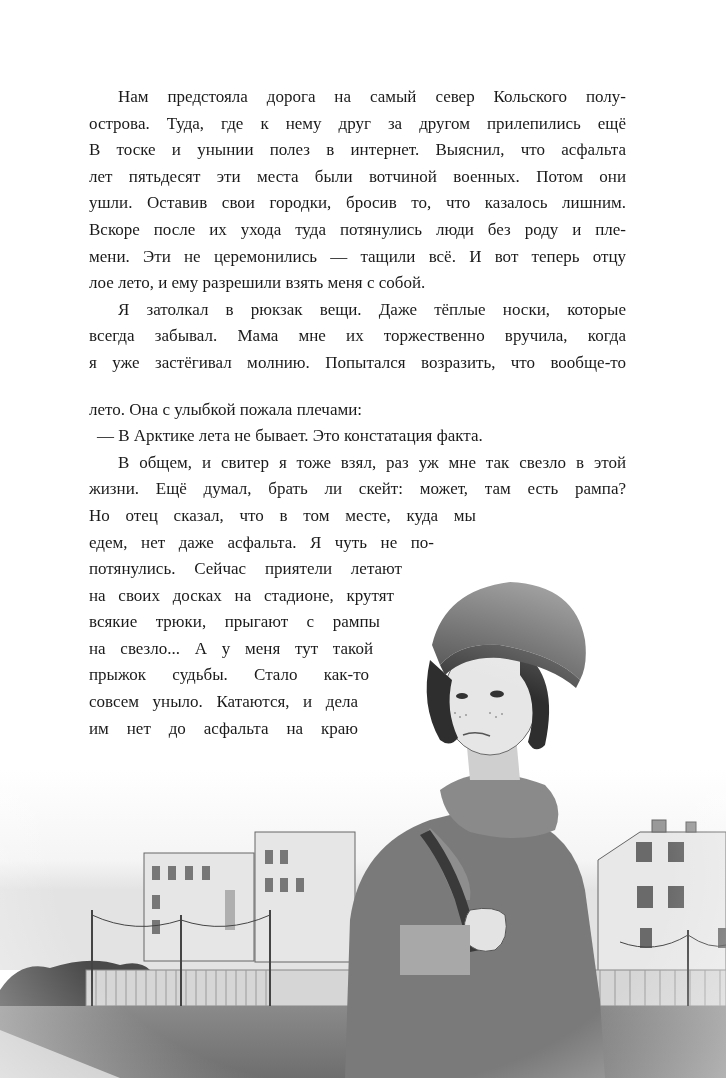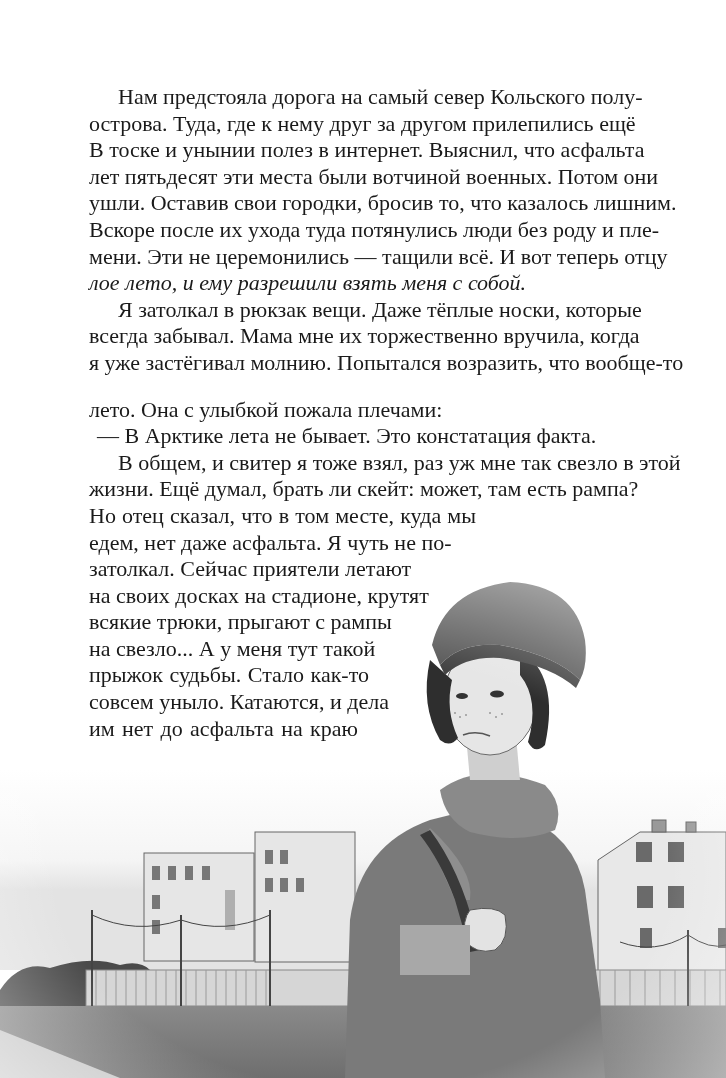--- a/index.html
+++ b/index.html
@@ -4,21 +4,21 @@
 <style>
   html, body { margin: 0; padding: 0; }
   body {
     width: 726px; height: 1078px; position: relative; overflow: hidden;
     background: #ffffff;
   }
   .page { position: absolute; left: 0; top: 0; width: 726px; height: 1078px; }
   .text-block {
     position: absolute; left: 89px; top: 84px; width: 537px;
     font-family: "Liberation Serif", "DejaVu Serif", serif;
-    font-size: 22px; color: #1a1a1a; z-index: 3;
+    font-size: 17px; color: #1a1a1a; z-index: 3;
   }
   .line {
     display: block; height: 26.6px; line-height: 26.6px;
     white-space: nowrap; text-align: justify; text-align-last: justify;
     overflow: visible;
   }
   .line.indent { padding-left: 29px; }
   .line.last { text-align-last: left; }
   .line.dash { padding-left: 8px; }
   .illustration {
@@ -31,31 +31,31 @@
 
 <div class="page">
   <div class="text-block" id="text-block">
       <span class="line indent" style="width: 508px;">Нам предстояла дорога на самый север Кольского полу-</span>
       <span class="line" style="width: 537px;">острова. Туда, где к нему друг за другом прилепились ещё</span>
       <span class="line" style="width: 537px;">В тоске и унынии полез в интернет. Выяснил, что асфальта</span>
       <span class="line" style="width: 537px;">лет пятьдесят эти места были вотчиной военных. Потом они</span>
       <span class="line" style="width: 537px;">ушли. Оставив свои городки, бросив то, что казалось лишним.</span>
       <span class="line" style="width: 537px;">Вскоре после их ухода туда потянулись люди без роду и пле-</span>
       <span class="line" style="width: 537px;">мени. Эти не церемонились — тащили всё. И вот теперь отцу</span>
-      <span class="line last" style="width: 537px; font-style: italic;">лое лето, и ему разрешили взять меня с собой.</span>
+      <span class="line last" style="width: 537px;">лое лето, и ему разрешили взять меня с собой.</span>
       <span class="line indent" style="width: 508px;">Я затолкал в рюкзак вещи. Даже тёплые носки, которые</span>
       <span class="line" style="width: 537px;">всегда забывал. Мама мне их торжественно вручила, когда</span>
       <span class="line" style="width: 537px;">я уже застёгивал молнию. Попытался возразить, что вообще-то</span>
       <span class="line last" style="width: 537px; margin-top: 20px;">лето. Она с улыбкой пожала плечами:</span>
       <span class="line last dash" style="width: 529px;">—  В Арктике лета не бывает. Это констатация факта.</span>
       <span class="line indent" style="width: 508px;">В общем, и свитер я тоже взял, раз уж мне так свезло в этой</span>
       <span class="line" style="width: 537px;">жизни. Ещё думал, брать ли скейт: может, там есть рампа?</span>
       <span class="line" style="width: 387px;">Но отец сказал, что в том месте, куда мы</span>
       <span class="line" style="width: 345px;">едем, нет даже асфальта. Я чуть не по-</span>
-      <span class="line" style="width: 313px;">затолкал. Сейчас приятели летают</span>
+      <span class="line" style="width: 313px;">потянулись. Сейчас приятели летают</span>
       <span class="line" style="width: 305px;">на своих досках на стадионе, крутят</span>
       <span class="line" style="width: 291px;">всякие трюки, прыгают с рампы</span>
       <span class="line" style="width: 284px;">на свезло... А у меня тут такой</span>
       <span class="line" style="width: 280px;">прыжок судьбы. Стало как-то</span>
       <span class="line" style="width: 269px;">совсем уныло. Катаются, и дела</span>
       <span class="line" style="width: 269px;">им нет до асфальта на краю</span>
     </div>
 
   <div class="illustration">
     <svg viewBox="0 0 726 508" preserveAspectRatio="none">

